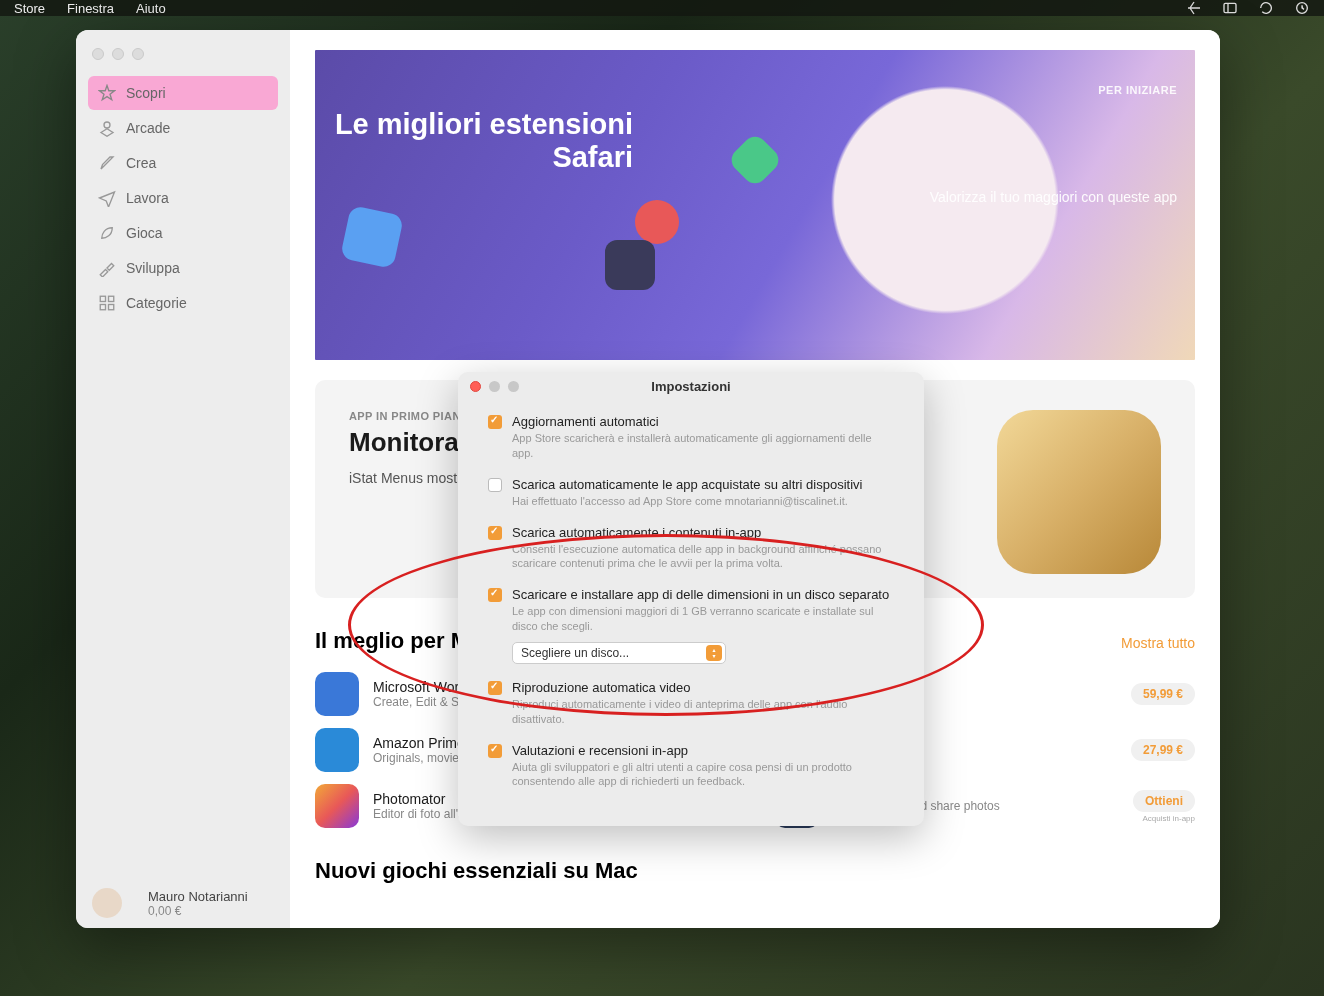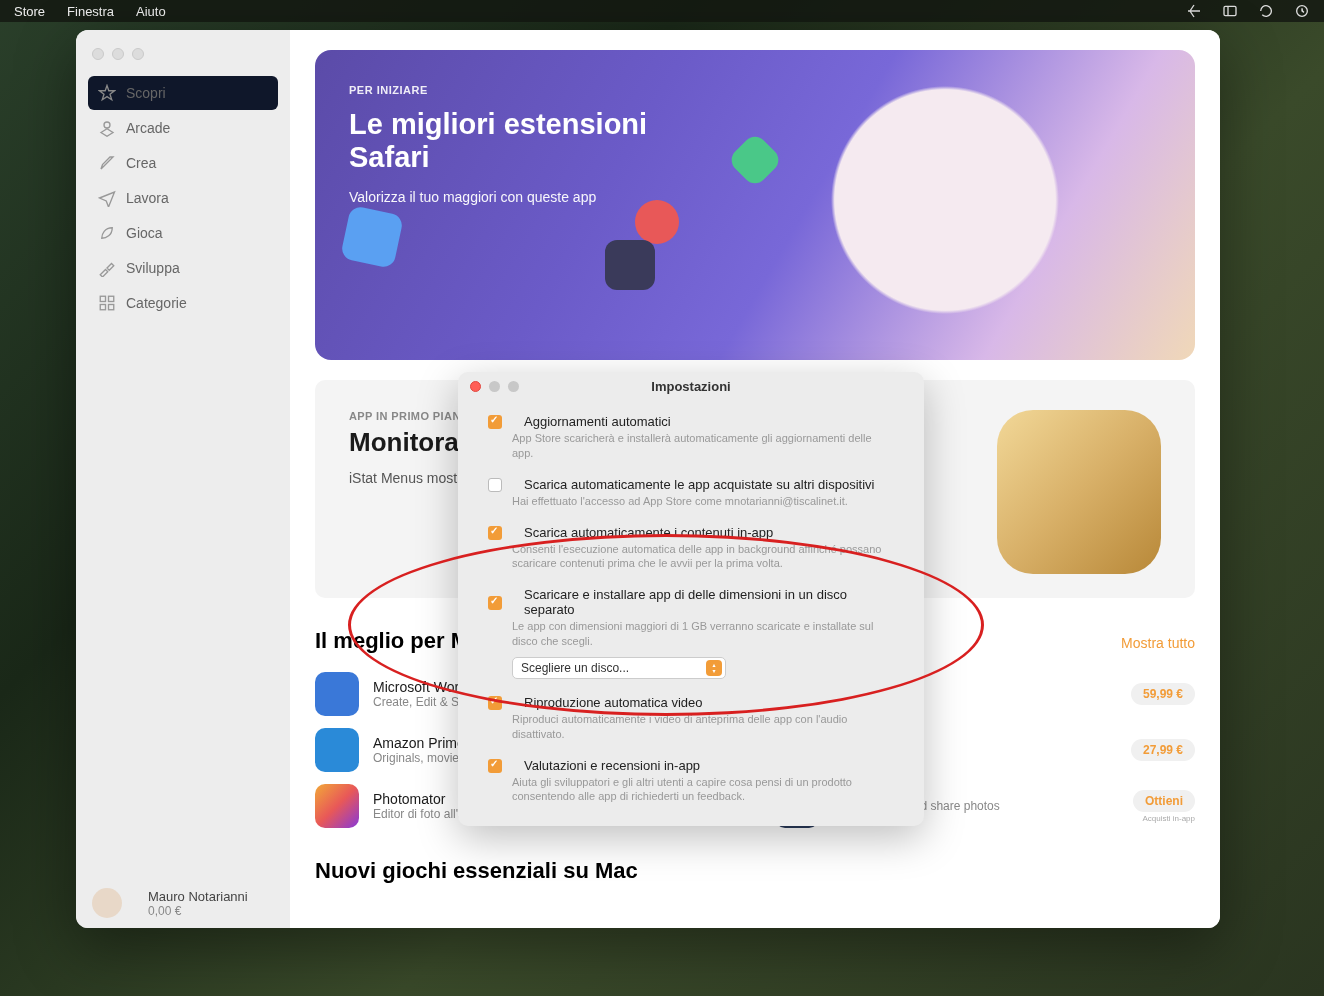--- a/index.html
+++ b/index.html
@@ -1,48 +1,48 @@
 <!DOCTYPE html>
 <html><head>
 <meta charset="utf-8">
 <style>
 * { margin: 0; padding: 0; box-sizing: border-box; font-family: -apple-system, BlinkMacSystemFont, "Segoe UI", sans-serif; }
 body { width: 1324px; height: 996px; background: linear-gradient(135deg, #2a3f2a 0%, #1a2818 30%, #3a4a2a 60%, #2a3520 100%); position: relative; overflow: hidden; }
 
 
-.menubar { height: 22px; background: rgba(20,25,18,0.85); display: flex; align-items: center; padding: 0 14px; color: #eee; font-size: 13px; }
+.menubar { height: 16px; background: rgba(20,25,18,0.85); display: flex; align-items: center; padding: 0 14px; color: #eee; font-size: 13px; }
 .menubar .mitem { margin-right: 22px; cursor: default; }
 .menubar .right { margin-left: auto; display: flex; gap: 20px; align-items: center; }
 .menubar .right svg { width: 16px; height: 16px; fill: #ddd; }
 
 
 .window { position: absolute; top: 30px; left: 76px; width: 1144px; height: 898px; background: #f5f5f5; border-radius: 12px; box-shadow: 0 20px 60px rgba(0,0,0,0.4); display: flex; overflow: hidden; }
 
 
 .sidebar { width: 214px; background: rgba(236,236,236,0.95); padding: 10px 12px; display: flex; flex-direction: column; }
 .traffic { display: flex; gap: 8px; margin: 8px 0 16px 4px; }
 .traffic span { width: 12px; height: 12px; border-radius: 50%; background: #dcdcdc; border: 1px solid #cacaca; }
 .searchwrap { position: relative; margin-bottom: 14px; }
 .searchwrap input { width: 100%; height: 30px; border-radius: 6px; border: none; background: #e0e0e0; padding: 0 10px 0 30px; font-size: 13px; color: #555; }
 .searchwrap svg { position: absolute; left: 8px; top: 8px; width: 14px; height: 14px; fill: #888; }
 .navlist { list-style: none; }
 .navlist li { display: flex; align-items: center; height: 34px; padding: 0 10px; border-radius: 6px; font-size: 14px; color: #666; cursor: pointer; margin-bottom: 1px; }
-.navlist li.active { background: #0f172a; }
+.navlist li.active { background: #f9a8d4; }
 .navlist li svg { width: 18px; height: 18px; margin-right: 10px; fill: none; stroke: #999; stroke-width: 1.8; }
 .navlist li.active svg { stroke: #888; }
 
 .userblock { margin-top: auto; display: flex; align-items: center; gap: 26px; padding: 6px 4px 0 4px; }
 .userblock .avatar { width: 30px; height: 30px; border-radius: 50%; background: #e8d8c8; }
 .userblock .uname { font-size: 13px; color: #444; }
 .userblock .ubal { font-size: 12px; color: #888; }
 
 
 .content { flex: 1; background: #fff; overflow-y: auto; padding: 0 25px 20px 25px; }
 
-.hero { height: 310px; margin-top: 20px; border-radius: 16px; background: linear-gradient(120deg, #5b4ba8 0%, #6b5bc8 35%, #7868d8 55%, #d8b8e8 80%, #f0d8b8 100%); position: relative; overflow: hidden; color: #fff; padding: 34px 34px; }
+.hero { height: 310px; margin-top: 20px; border-radius: 1px; background: linear-gradient(120deg, #5b4ba8 0%, #6b5bc8 35%, #7868d8 55%, #d8b8e8 80%, #f0d8b8 100%); position: relative; overflow: hidden; color: #fff; padding: 34px 18px; text-align: right; }
 .hero .eyebrow { font-size: 11px; font-weight: 600; letter-spacing: 0.5px; opacity: 0.9; margin-bottom: 12px; }
 .hero h1 { font-size: 29px; font-weight: 700; line-height: 1.15; max-width: 300px; }
 .hero .sub { font-size: 14px; margin-top: 14px; opacity: 0.95; }
 .hero .deco { position: absolute; border-radius: 12px; }
 .hero .d1 { width: 54px; height: 54px; background: #5aa0f2; top: 160px; left: 30px; transform: rotate(12deg); }
 .hero .d2 { width: 44px; height: 44px; background: #e85858; border-radius: 50%; top: 150px; left: 320px; }
 .hero .d3 { width: 50px; height: 50px; background: #3a3a5a; top: 190px; left: 290px; }
 .hero .d4 { width: 40px; height: 40px; background: #4ac888; top: 90px; left: 420px; transform: rotate(45deg); }
 .hero .moon-bg { position: absolute; right: 120px; top: 20px; width: 260px; height: 260px; border-radius: 50%; background: radial-gradient(circle, #f5eaf0 60%, transparent 62%); }
 
@@ -75,21 +75,21 @@
 .modal .titlebar { height: 28px; display: flex; align-items: center; position: relative; }
 .modal .titlebar .mtraffic { display: flex; gap: 8px; position: absolute; left: 12px; }
 .modal .titlebar .mtraffic span { width: 11px; height: 11px; border-radius: 50%; }
 .modal .titlebar .mtraffic span:nth-child(1){ background:#ff5f57; border:0.5px solid #e04840; }
 .modal .titlebar .mtraffic span:nth-child(2){ background:#c8c8c8; }
 .modal .titlebar .mtraffic span:nth-child(3){ background:#c8c8c8; }
 .modal .titlebar .mtitle { flex:1; text-align: center; font-size: 13px; font-weight: 600; color: #333; }
 
 .modal .inner { padding: 14px 30px 20px 30px; }
 .setting { margin-bottom: 16px; }
-.setting .row1 { display: flex; align-items: center; gap: 22px; }
+.setting .row1 { display: flex; align-items: flex-end; gap: 10px; }
 .setting .cb { width: 14px; height: 14px; border-radius: 3px; background: #f29c38; border: none; flex-shrink: 0; margin-top: 1px; position: relative; }
 .setting .cb.off { background: #fff; border: 1px solid #bbb; }
 .setting .cb::after { content: "✓"; color: #fff; font-size: 10px; font-weight: 700; position: absolute; top: -1px; left: 2px; }
 .setting .cb.off::after { content: ""; }
 .setting .lbl { font-size: 13px; color: #222; }
 .setting .hint { font-size: 11px; color: #999; margin-left: 24px; margin-top: 2px; line-height: 1.35; }
 
 .diskselect { margin: 8px 0 6px 24px; background: #fff; border: 1px solid #ccc; border-radius: 5px; height: 22px; width: 214px; font-size: 12px; padding: 0 22px 0 8px; display: flex; align-items: center; position: relative; color: #333; }
 .diskselect .chev { position: absolute; right: 3px; top: 2px; width: 16px; height: 16px; background: #f29c38; border-radius: 4px; display: flex; flex-direction: column; align-items: center; justify-content: center; }
 .diskselect .chev::before { content:"▴"; font-size:6px; color:#fff; line-height:6px;}

